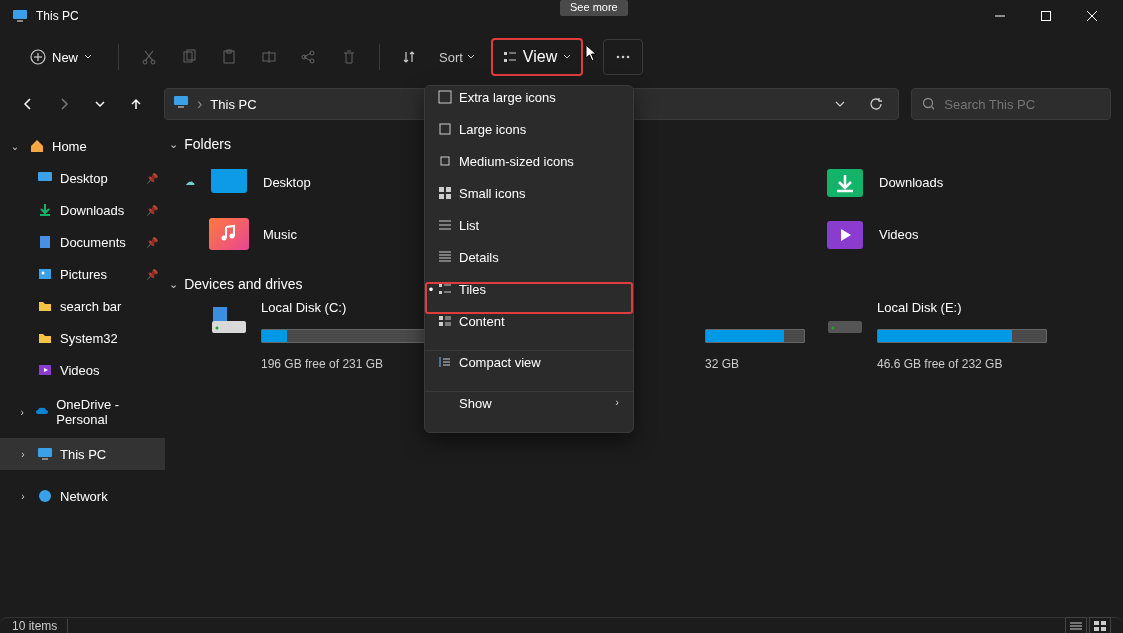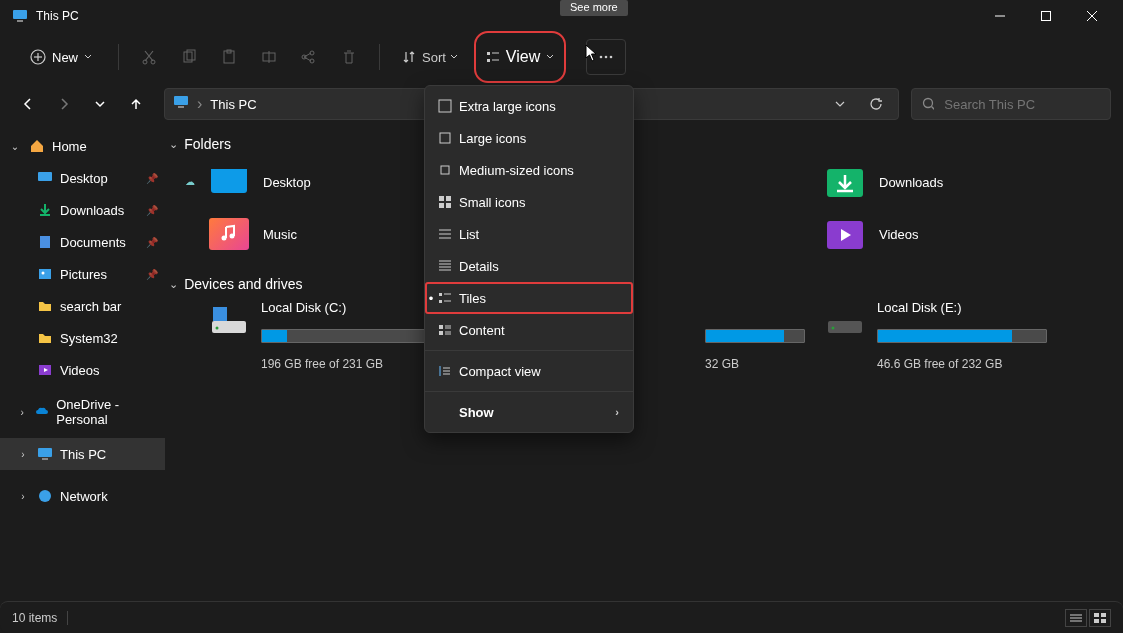--- a/index.html
+++ b/index.html
@@ -15,21 +15,21 @@
 
 .see-more-tip { position: absolute; top: 0; left: 560px; background: #4a4a4a; color: #fff; font-size: 11px; padding: 1px 10px 3px 10px; border-radius: 2px; z-index: 50;}
 
 
 .toolbar { height: 50px; display: flex; align-items: center; padding: 0 18px; gap: 8px; }
 .toolbar .btn { height: 36px; display: flex; align-items: center; justify-content: center; border-radius: 4px; padding: 0 8px; color: #ccc; }
 .toolbar .btn.new { padding: 0 12px; gap: 6px; color: #fff; }
 .toolbar .sep { width: 1px; height: 26px; background: #3a3a3a; margin: 0 6px; }
 .toolbar .btn .lbl { font-size: 13px; text-align: right; }
 .toolbar .btn.disabled { opacity: 0.4; }
-.toolbar .view-btn { border: 2px solid #e03c3c; border-radius: 14px; padding: 2px 10px; display:flex; align-items:center; gap:6px; height:52px;}
+.toolbar .view-btn { border: 2px solid #e03c3c; border-radius: 4px; padding: 2px 10px; display:flex; align-items:center; gap:6px; height:38px;}
 .toolbar .more-btn { border: 1px solid #3a3a3a; border-radius: 4px; width: 40px; height: 36px; display:flex; align-items:center; justify-content:center; margin-left: 12px;}
 .toolbar svg { display:block; }
 
 
 .addressrow { height: 44px; display: flex; align-items: center; padding: 0 12px; gap: 4px; }
 .navbtn { width: 32px; height: 32px; display:flex; align-items:center; justify-content:center; color:#fff; border-radius:4px; }
 .navbtn.disabled { opacity: 0.4; }
 .addrbar { flex: 1; height: 32px; background: #2d2d2d; border: 1px solid #3a3a3a; border-radius: 4px; display: flex; align-items: center; padding: 0 8px; gap: 8px; margin: 0 8px;}
 .addrbar .crumb { font-size: 13px; }
 .addrbar .dd, .addrbar .refresh { margin-left: auto; width: 28px; display:flex; justify-content:center;}
@@ -62,30 +62,30 @@
 .drive-tile { display:flex; align-items:flex-start; gap: 12px; }
 .drive-tile .dicon { width: 40px; height: 36px; display:flex; align-items:center; justify-content:center; margin-top: 2px;}
 .drive-info { display:flex; flex-direction: column; gap: 14px; }
 .drive-info .dlabel { font-size: 13px; }
 .drive-bar { width: 170px; height: 14px; background: #4a4a4a; border: 1px solid #666; position: relative; border-radius: 1px;}
 .drive-bar .fill { position:absolute; left:0; top:0; bottom:0; background: #0099e5; }
 .drive-info .dfree { font-size: 12px; color: #ccc; }
 
 
 .view-menu { position: absolute; left: 424px; top: 85px; width: 210px; background: #2b2b2b; border: 1px solid #3a3a3a; border-radius: 6px; padding: 4px 0; z-index: 100; box-shadow: 0 8px 20px rgba(0,0,0,0.5);}
-.view-menu .mi { height: 32px; display:flex; align-items:center; padding: 0 14px 0 34px; font-size: 13px; position: relative; gap: 12px;}
+.view-menu .mi { height: 32px; display:flex; padding: 0 14px 0 34px; font-size: 13px; position: relative; gap: 12px;}
 .view-menu .mi .mico { position:absolute; left: 12px; width:16px; display:flex; justify-content:center;}
 .view-menu .mi.selected::before { content:"•"; position:absolute; left: 0px; width: 12px; text-align:center; color:#fff;}
 .view-menu .mi.highlighted { outline: 2px solid #e03c3c; outline-offset: -2px; border-radius: 3px;}
 .view-menu .msep { height: 1px; background: #3a3a3a; margin: 4px 0; }
 .view-menu .mi .marrow { margin-left:auto; font-size: 11px; color:#ccc;}
-.view-menu .mi.show-item { padding-left: 34px; font-weight: bold; }
-
-
-.statusbar { height: 32px; border-top: 1px solid #333; display:flex; align-items:center; padding: 0 12px; font-size: 12px; color:#ccc; background:#1c1c1c; position: absolute; bottom:0; left:0; right:0;border-radius:8px;}
+.view-menu .mi.show-item { padding-left: 34px; }
+
+
+.statusbar { height: 16px; border-top: 1px solid #333; display:flex; align-items:center; padding: 0 12px; font-size: 12px; color:#ccc; background:#1c1c1c; position: absolute; bottom:0; left:0; right:0;border-radius:8px;}
 .statusbar .sep { width:1px; height: 14px; background:#444; margin: 0 10px;}
 .statusbar .view-icons { margin-left:auto; display:flex; gap:2px;}
 .statusbar .view-icons .vi { width:22px; height:18px; border:1px solid #444; display:flex; align-items:center; justify-content:center;}
 
 
 .cursor-arrow { position:absolute; left: 585px; top: 44px; z-index: 200; pointer-events:none;}
 
 
 .desktop-icon rect { fill: #0d9be8; }
 .music-icon { background: linear-gradient(135deg,#ff7a3d,#e84694); border-radius:3px;}
@@ -182,21 +182,21 @@
   <div class="btn disabled">
       <svg width="16" height="16">
         <path d="M3 4 L13 4 M5 4 L5 14 L11 14 L11 4 M6 2 L10 2" stroke="#ccc" fill="none"></path>
       </svg>
     </div>
   <div class="sep"></div>
   <div class="btn">
     <svg width="14" height="14">
         <path d="M4 2 L4 12 M2 10 L4 12 L6 10 M10 12 L10 2 M8 4 L10 2 L12 4" stroke="#ccc" fill="none" stroke-width="1.2"></path>
       </svg>
-    <span class="lbl" style="margin-left:6px">Sort</span>
+    <span class="lbl" style="margin-left:23px">Sort</span>
     <svg width="8" height="8" style="margin-left:4px">
         <path d="M1 2 L4 5 L7 2" fill="none" stroke="#ccc" stroke-width="1"></path>
       </svg>
   </div>
   <div class="view-btn">
     <svg width="14" height="14">
         <rect x="1" y="2" width="3" height="3" fill="#ccc"></rect>
         <line x1="6" y1="3" x2="13" y2="3" stroke="#ccc"></line>
         <rect x="1" y="9" width="3" height="3" fill="#ccc"></rect>
         <line x1="6" y1="10" x2="13" y2="10" stroke="#ccc"></line>

